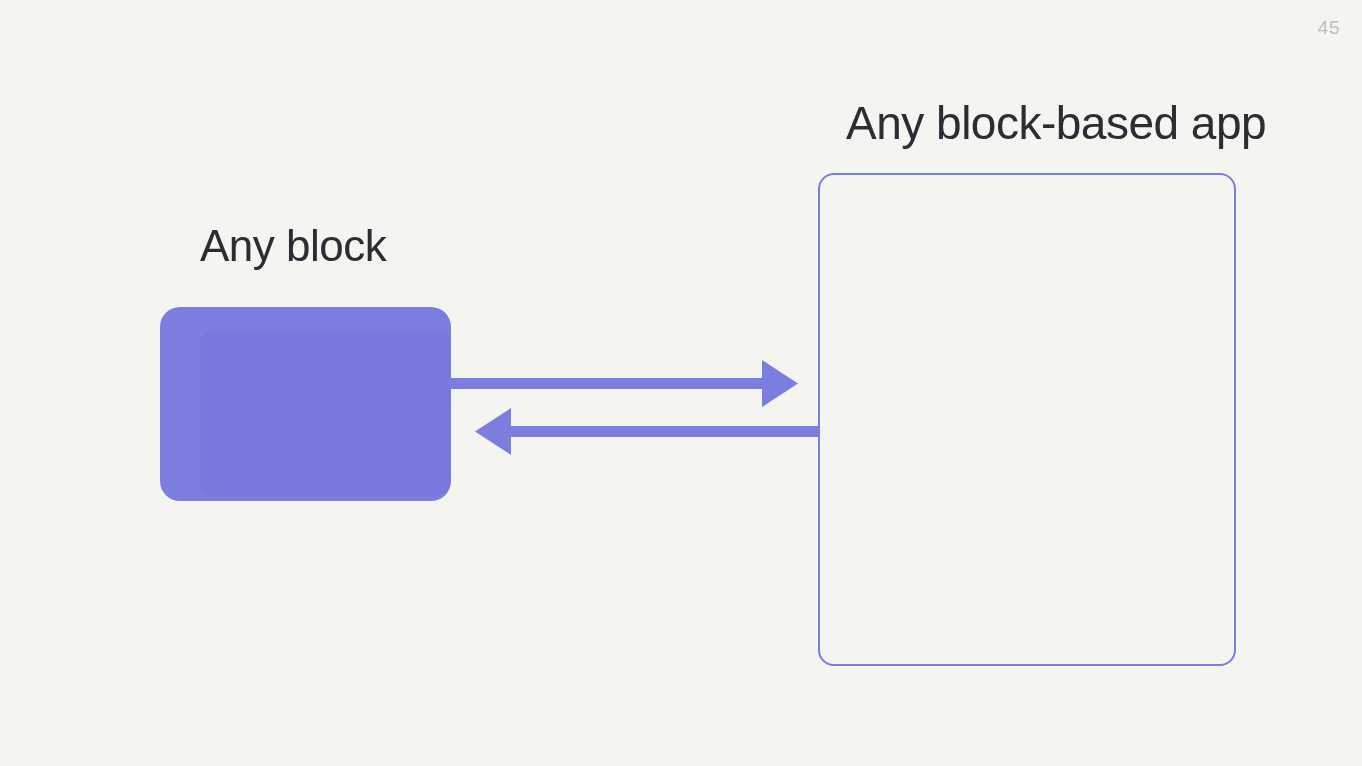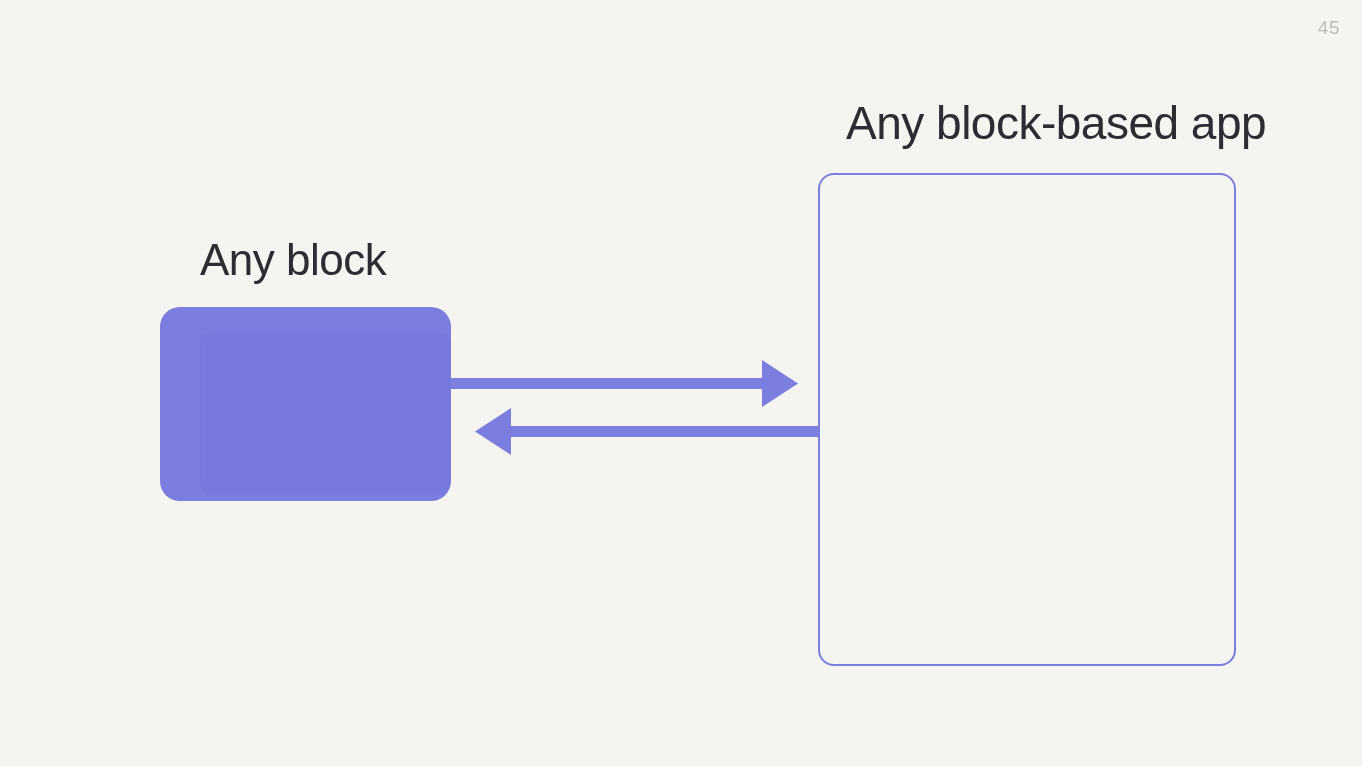--- a/index.html
+++ b/index.html
@@ -43,21 +43,21 @@
     letter-spacing: -0.5px;
   }
   .heading-app {
     left: 826px;
     top: 100px;
     font-size: 46px;
     margin-left: 20px;
   }
   .heading-block {
     left: 200px;
-    top: 238px;
+    top: 224px;
     font-size: 44px;
   }
 
   
   .block-shape {
     position: absolute;
     left: 160px;
     top: 307px;
     width: 291px;
     height: 194px;

